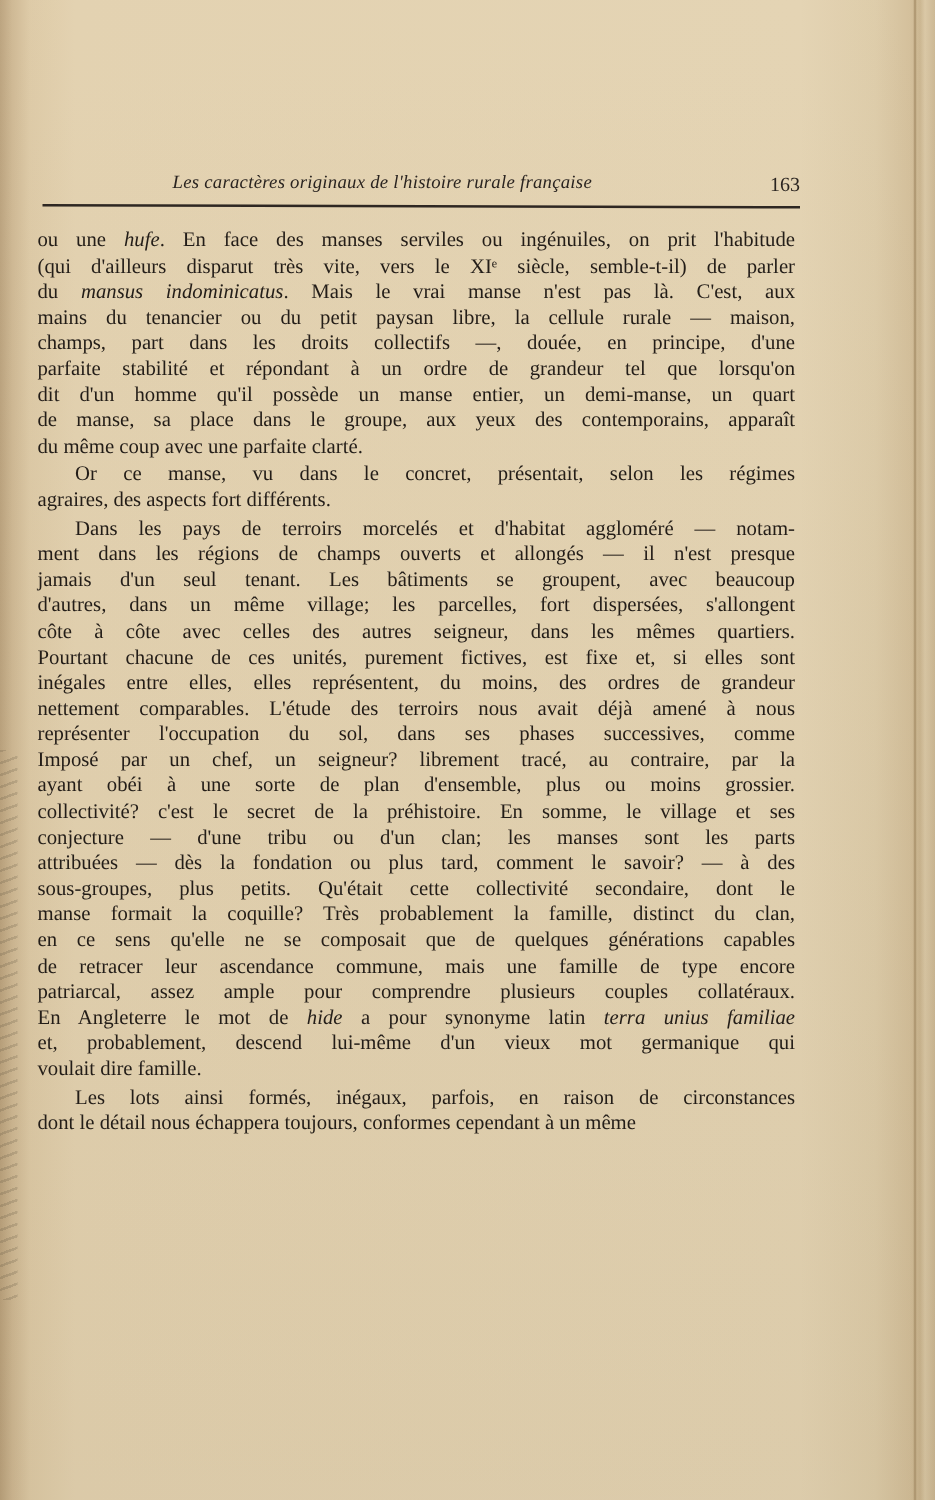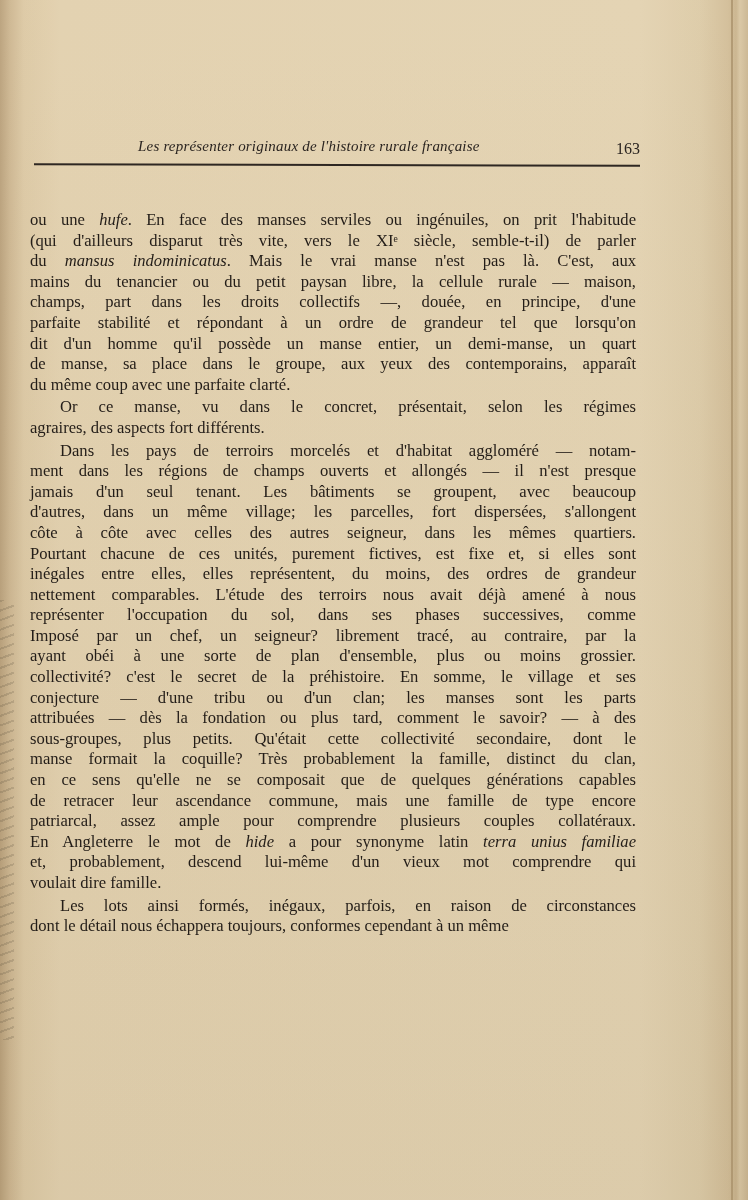--- a/index.html
+++ b/index.html
@@ -36,41 +36,41 @@
     .page-number {
       position: absolute; right: 0px; top: 2px; font-size: 16px; color: #2a2420;
     }
     .rule {
       position: absolute; left: 34px; top: 164px; width: 606px; height: 2px;
       background: #2e2722; transform: rotate(0.15deg);
     }
     .body-text {
       position: absolute; left: 30px; top: 182px; width: 606px;
       font-size: 16.6px; line-height: 20.6px; color: #231d18;
-      text-align: justify; font-family: "Liberation Serif", serif; margin-top: 28px;
+      text-align: justify; font-family: "Liberation Serif", serif;
     }
     .line { display: block; white-space: nowrap; text-align-last: justify; text-align: justify; width: 606px; }
     .line.last { text-align-last: left; }
     .line.indent { padding-left: 30px; width: 576px; }
     .para-gap { height: 2px; }
     .watermark {
       position: absolute; left: 362px; top: 998px;
       font-family: "Liberation Sans", sans-serif;
       font-size: 38px; color: #2a5bff; letter-spacing: 0.2px;
     }
   </style>
 </head>
 <body>
 
 <div class="page">
   <div class="edge-line"></div>
   <div class="left-bleed"></div>
 
   <div class="header">
-    <span class="running-title">Les représenter originaux de l'histoire rurale française</span>
+    <span class="running-title">Les caractères originaux de l'histoire rurale française</span>
     <span class="page-number">163</span>
   </div>
   <div class="rule"></div>
 
   <div class="body-text" id="body-text">
       <div>
         <span class="line">ou une <i>hufe</i>. En face des manses serviles ou ingénuiles, on prit l'habitude</span>
         <span class="line">(qui d'ailleurs disparut très vite, vers le XIᵉ siècle, semble-t-il) de parler</span>
         <span class="line">du <i>mansus indominicatus</i>. Mais le vrai manse n'est pas là.  C'est, aux</span>
         <span class="line">mains du tenancier ou du petit paysan libre, la cellule rurale — maison,</span>
@@ -100,21 +100,21 @@
         <span class="line">ayant obéi à une sorte de plan d'ensemble, plus ou moins grossier.</span>
         <span class="line">collectivité? c'est le secret de la préhistoire. En somme, le village et ses</span>
         <span class="line">conjecture — d'une tribu ou d'un clan; les manses sont les parts</span>
         <span class="line">attribuées — dès la fondation ou plus tard, comment le savoir? — à des</span>
         <span class="line">sous-groupes, plus petits. Qu'était cette collectivité secondaire, dont le</span>
         <span class="line">manse formait la coquille? Très probablement la famille, distinct du clan,</span>
         <span class="line">en ce sens qu'elle ne se composait que de quelques générations capables</span>
         <span class="line">de retracer leur ascendance commune, mais une famille de type encore</span>
         <span class="line">patriarcal, assez ample pour comprendre plusieurs couples collatéraux.</span>
         <span class="line">En Angleterre le mot de <i>hide</i> a pour synonyme latin <i>terra unius familiae</i></span>
-        <span class="line">et, probablement, descend lui-même d'un vieux mot comprendre qui</span>
+        <span class="line">et, probablement, descend lui-même d'un vieux mot germanique qui</span>
         <span class="line last">voulait dire famille.</span>
       </div>
       <div class="para-gap"></div>
       <div>
         <span class="line indent">Les lots ainsi formés, inégaux, parfois, en raison de circonstances</span>
         <span class="line last">dont le détail nous échappera toujours, conformes cependant à un même</span>
       </div>
       <div class="para-gap"></div>
     </div>
 

